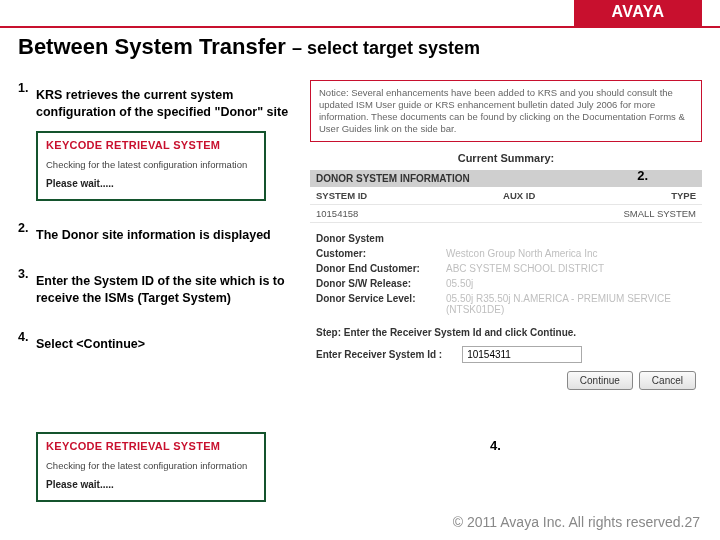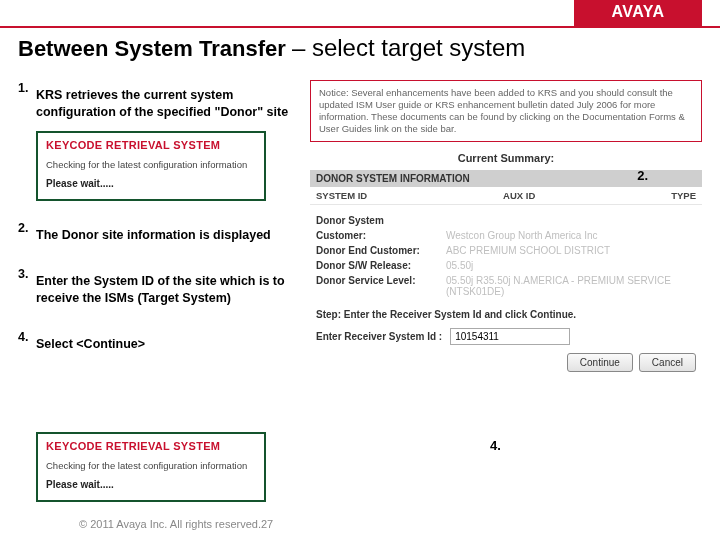--- a/index.html
+++ b/index.html
@@ -32,22 +32,22 @@
   }
   h1.title {
     position: absolute;
     top: 34px; left: 18px;
     font-size: 22px;
     font-weight: bold;
     margin: 0;
     color: #000;
   }
   h1.title .sub {
-    font-size: 24px;
-    font-weight: normal;
+    font-size: 18px;
+    font-weight: bold;
   }
   .left-col {
     position: absolute;
     top: 80px; left: 18px;
     width: 280px;
   }
   .step {
     display: flex;
     margin-bottom: 10px;
     font-size: 12.5px;
@@ -157,21 +157,21 @@
   }
   .step-instr {
     margin: 10px 6px 6px;
     font-size: 10px;
     color: #333;
     font-weight: bold;
   }
   .recv-row {
     display: flex;
     align-items: center;
-    gap: 8px;
+    gap: 20px;
     margin: 8px 6px;
   }
   .recv-row .lbl {
     font-size: 10px;
     color: #333;
     font-weight: bold;
   }
   .recv-row input {
     font-size: 10px;
     padding: 2px 4px;
@@ -200,22 +200,22 @@
     font-size: 13px;
     font-weight: bold;
     color: #000;
   }
   .footer {
     position: absolute;
     bottom: 10px;
     left: 36px;
     right: 20px;
     display: flex;
-    justify-content: flex-start;
-    font-size: 11px;
+    justify-content: flex-end;
+    font-size: 14px;
     color: #888;
     padding-left: 43px;
   }
   .krs-box2 {
     position: absolute;
     left: 36px;
     top: 432px;
   }
   .lowblock {
     position: absolute;
@@ -279,33 +279,38 @@
   <div class="bar">
     <span>DONOR SYSTEM INFORMATION</span>
     <span class="callout">2.</span>
   </div>
 
   <div class="tbl-row tbl-head">
     <span>SYSTEM ID</span>
     <span>AUX ID</span>
     <span>TYPE</span>
   </div>
+  <div class="tbl-row">
+    <span>10154158</span>
+    <span></span>
+    <span>SMALL SYSTEM</span>
+  </div>
 
   <div class="donor-block">
     <div class="drow">
         <div class="dlbl">Donor System</div>
         <div class="dval"></div>
       </div>
     <div class="drow">
         <div class="dlbl">Customer:</div>
         <div class="dval">Westcon Group North America Inc</div>
       </div>
     <div class="drow">
         <div class="dlbl">Donor End Customer:</div>
-        <div class="dval">ABC PREMIUM SCHOOL DISTRICT</div>
+        <div class="dval">ABC SYSTEM SCHOOL DISTRICT</div>
       </div>
     <div class="drow">
         <div class="dlbl">Donor S/W Release:</div>
         <div class="dval">05.50j</div>
       </div>
     <div class="drow">
         <div class="dlbl">Donor Service Level:</div>
         <div class="dval">05.50j R35.50j N.AMERICA - PREMIUM SERVICE (NTSK01DE)</div>
       </div>
   </div>

